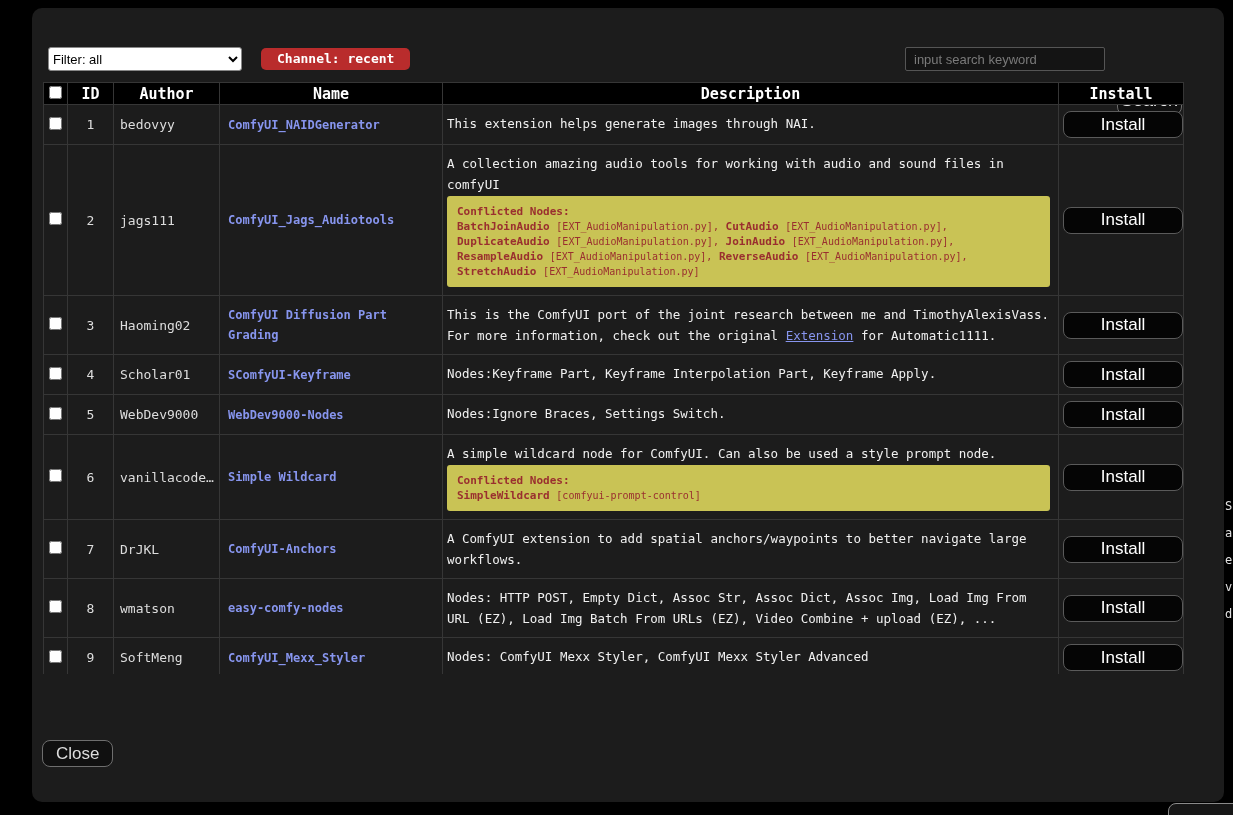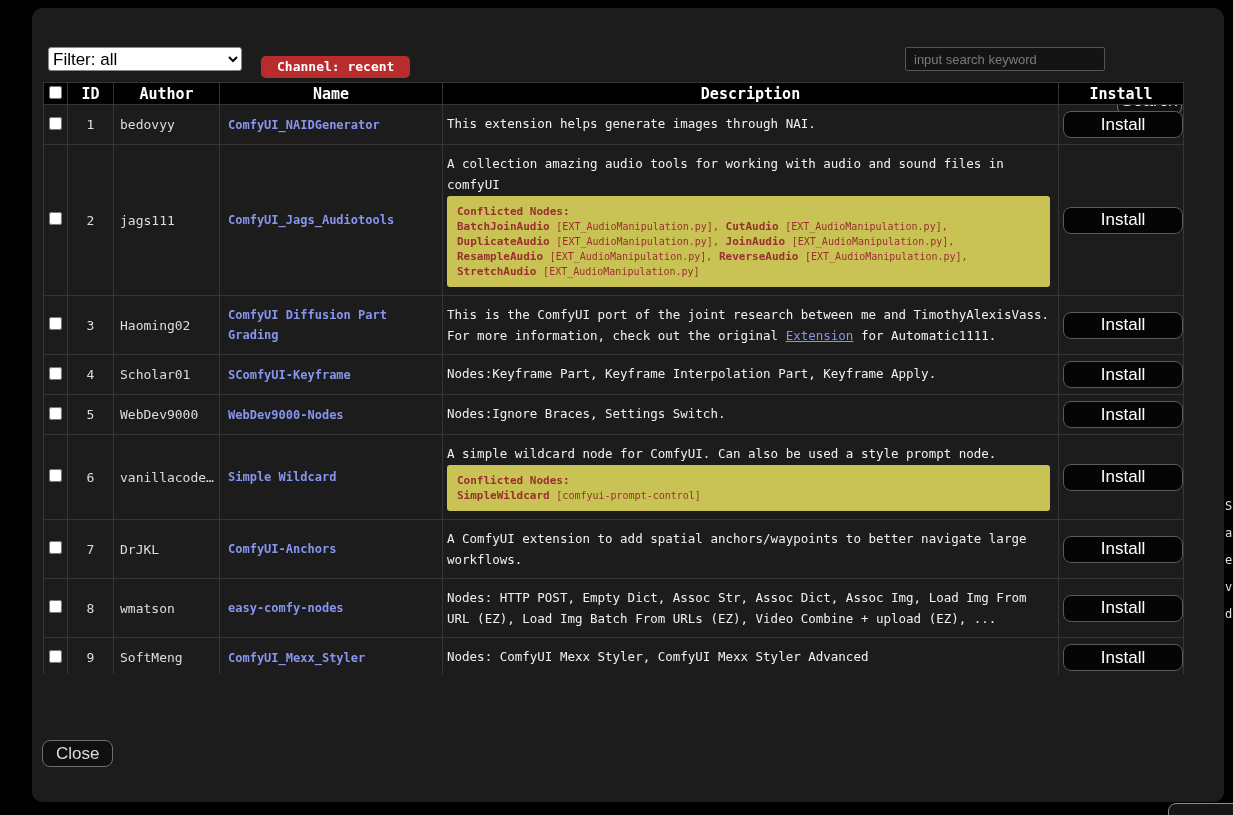--- a/index.html
+++ b/index.html
@@ -26,25 +26,25 @@
     position:absolute;left:1168px;top:803px;width:75px;height:22px;
     border:1px solid #8a8a8a;border-radius:8px;background:#161616;z-index:0;
   }
   
   .dialog{
     position:absolute;left:32px;top:8px;width:1192px;height:794px;
     background:var(--dialog-bg);border-radius:10px;z-index:1;
   }
   .filter-select{
     position:absolute;left:16px;top:39px;width:194px;height:24px;
-    font-family:"Liberation Sans","DejaVu Sans",sans-serif;font-size:17px;
+    font-family:"Liberation Sans","DejaVu Sans",sans-serif;font-size:13px;
     background:#ffffff;color:#000;border:1px solid #888;border-radius:3px;
   }
   .channel-badge{
-    position:absolute;left:229px;top:48px;height:22px;padding:3px 16px;
+    position:absolute;left:229px;top:40px;height:22px;padding:3px 16px;
     background:var(--channel-badge-bg);color:#fff;font-weight:bold;font-size:13px;
     border-radius:5px;line-height:16px;white-space:nowrap;
   }
   .search-input{
     position:absolute;left:873px;top:39px;width:200px;height:24px;
     background:#141414;color:#86efac;border:1px solid #555;border-radius:2px;
     font-family:"Liberation Sans","DejaVu Sans",sans-serif;font-size:13px;padding:2px 8px;
   }
   .search-input::placeholder{color:#7a7a7a;}
   .btn{

